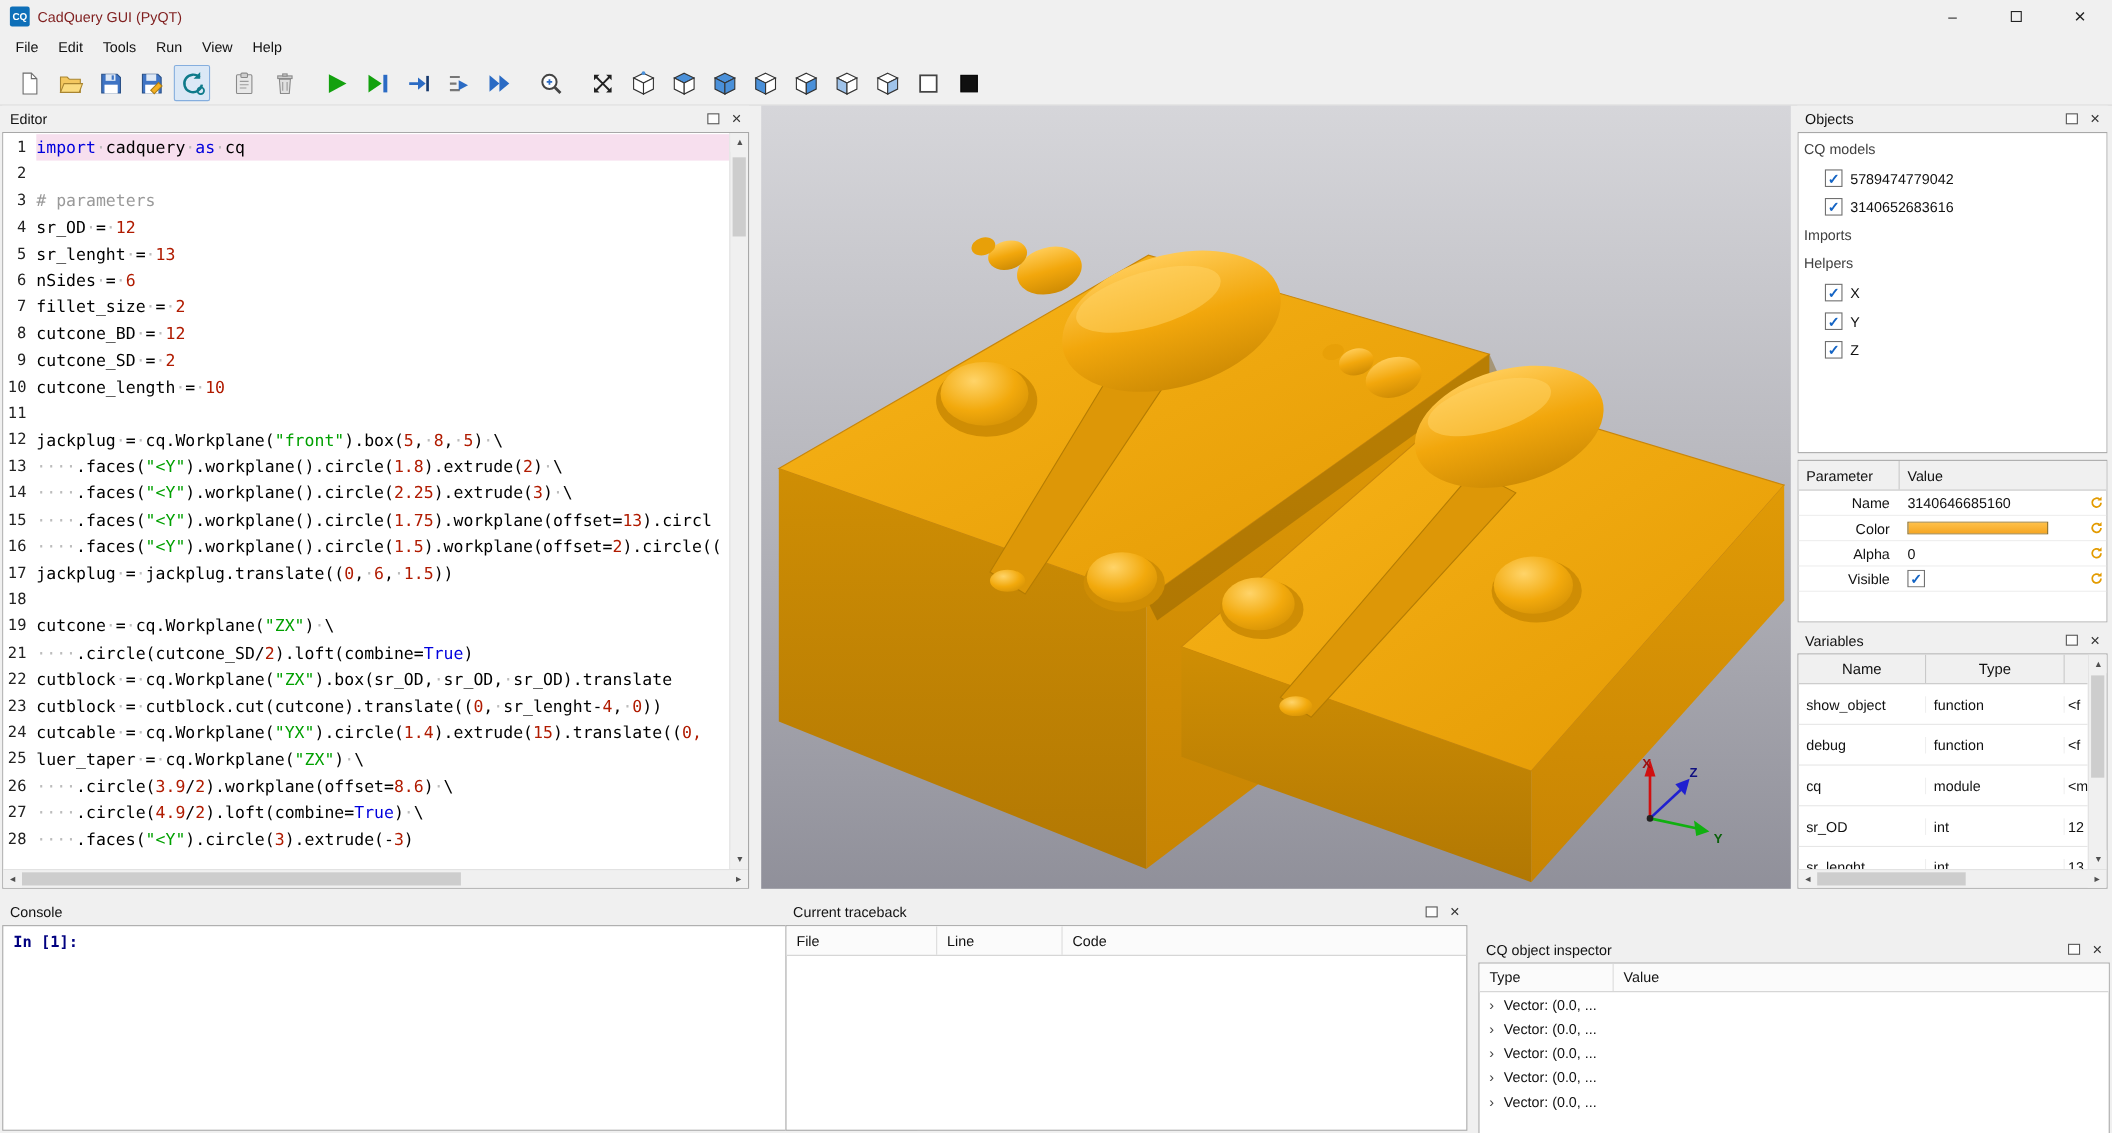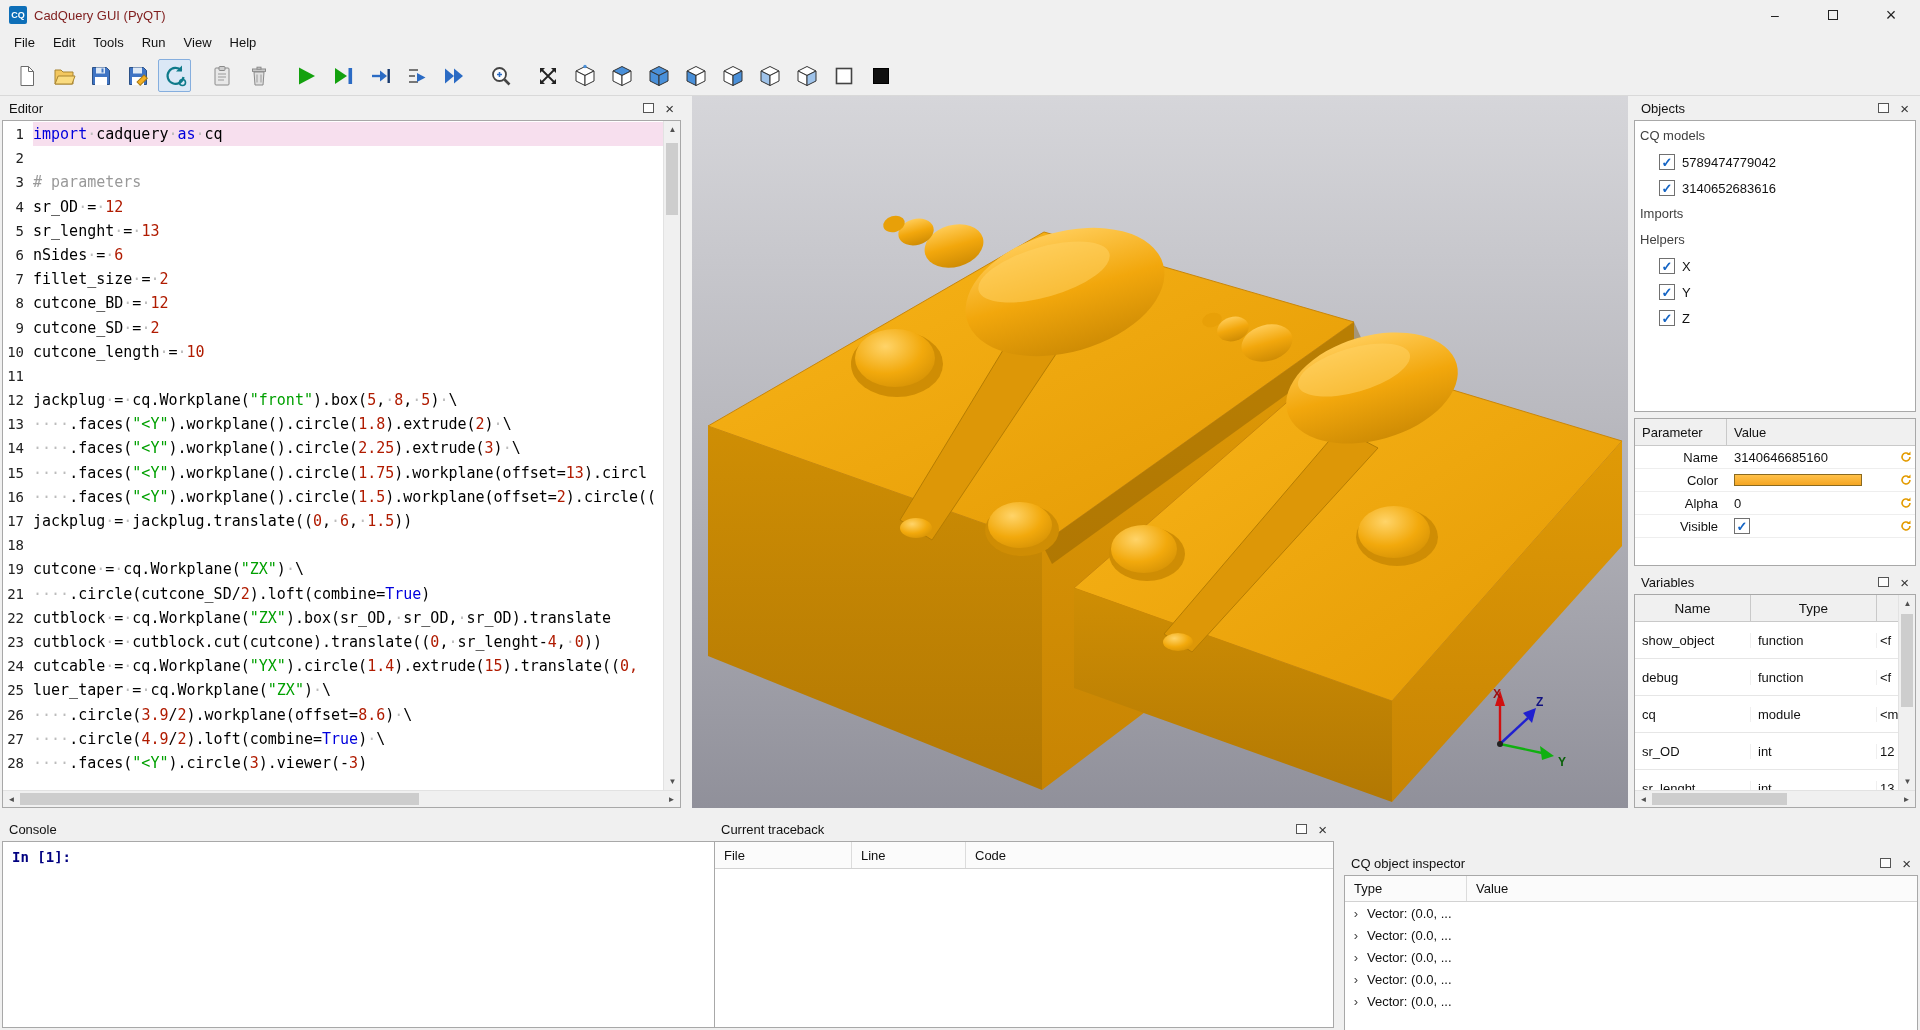--- a/index.html
+++ b/index.html
@@ -369,21 +369,21 @@
           <div class="line"><span class="ln">17</span><span class="code"><span class="tok-t">jackplug</span><span class="tok-w">·</span><span class="tok-t">=</span><span class="tok-w">·</span><span class="tok-t">jackplug.translate((</span><span class="tok-n">0</span><span class="tok-t">,</span><span class="tok-w">·</span><span class="tok-n">6</span><span class="tok-t">,</span><span class="tok-w">·</span><span class="tok-n">1.5</span><span class="tok-t">))</span></span></div>
           <div class="line"><span class="ln">18</span><span class="code"></span></div>
           <div class="line"><span class="ln">19</span><span class="code"><span class="tok-t">cutcone</span><span class="tok-w">·</span><span class="tok-t">=</span><span class="tok-w">·</span><span class="tok-t">cq.Workplane(</span><span class="tok-s">"ZX"</span><span class="tok-t">)</span><span class="tok-w">·</span><span class="tok-t">\</span></span></div>
           <div class="line"><span class="ln">21</span><span class="code"><span class="tok-w">····</span><span class="tok-t">.circle(cutcone_SD/</span><span class="tok-n">2</span><span class="tok-t">).loft(combine=</span><span class="tok-k">True</span><span class="tok-t">)</span></span></div>
           <div class="line"><span class="ln">22</span><span class="code"><span class="tok-t">cutblock</span><span class="tok-w">·</span><span class="tok-t">=</span><span class="tok-w">·</span><span class="tok-t">cq.Workplane(</span><span class="tok-s">"ZX"</span><span class="tok-t">).box(sr_OD,</span><span class="tok-w">·</span><span class="tok-t">sr_OD,</span><span class="tok-w">·</span><span class="tok-t">sr_OD).translate</span></span></div>
           <div class="line"><span class="ln">23</span><span class="code"><span class="tok-t">cutblock</span><span class="tok-w">·</span><span class="tok-t">=</span><span class="tok-w">·</span><span class="tok-t">cutblock.cut(cutcone).translate((</span><span class="tok-n">0</span><span class="tok-t">,</span><span class="tok-w">·</span><span class="tok-t">sr_lenght-</span><span class="tok-n">4</span><span class="tok-t">,</span><span class="tok-w">·</span><span class="tok-n">0</span><span class="tok-t">))</span></span></div>
           <div class="line"><span class="ln">24</span><span class="code"><span class="tok-t">cutcable</span><span class="tok-w">·</span><span class="tok-t">=</span><span class="tok-w">·</span><span class="tok-t">cq.Workplane(</span><span class="tok-s">"YX"</span><span class="tok-t">).circle(</span><span class="tok-n">1.4</span><span class="tok-t">).extrude(</span><span class="tok-n">15</span><span class="tok-t">).translate((</span><span class="tok-n">0,</span></span></div>
           <div class="line"><span class="ln">25</span><span class="code"><span class="tok-t">luer_taper</span><span class="tok-w">·</span><span class="tok-t">=</span><span class="tok-w">·</span><span class="tok-t">cq.Workplane(</span><span class="tok-s">"ZX"</span><span class="tok-t">)</span><span class="tok-w">·</span><span class="tok-t">\</span></span></div>
           <div class="line"><span class="ln">26</span><span class="code"><span class="tok-w">····</span><span class="tok-t">.circle(</span><span class="tok-n">3.9</span><span class="tok-t">/</span><span class="tok-n">2</span><span class="tok-t">).workplane(offset=</span><span class="tok-n">8.6</span><span class="tok-t">)</span><span class="tok-w">·</span><span class="tok-t">\</span></span></div>
           <div class="line"><span class="ln">27</span><span class="code"><span class="tok-w">····</span><span class="tok-t">.circle(</span><span class="tok-n">4.9</span><span class="tok-t">/</span><span class="tok-n">2</span><span class="tok-t">).loft(combine=</span><span class="tok-k">True</span><span class="tok-t">)</span><span class="tok-w">·</span><span class="tok-t">\</span></span></div>
-          <div class="line"><span class="ln">28</span><span class="code"><span class="tok-w">····</span><span class="tok-t">.faces(</span><span class="tok-s">"&lt;Y"</span><span class="tok-t">).circle(</span><span class="tok-n">3</span><span class="tok-t">).viewer(-</span><span class="tok-n">3</span><span class="tok-t">)</span></span></div>
+          <div class="line"><span class="ln">28</span><span class="code"><span class="tok-w">····</span><span class="tok-t">.faces(</span><span class="tok-s">"&lt;Y"</span><span class="tok-t">).circle(</span><span class="tok-n">3</span><span class="tok-t">).extrude(-</span><span class="tok-n">3</span><span class="tok-t">)</span></span></div>
         </div>
       <div class="vscroll">
         <button class="sb-arr">▲</button>
         <div class="sb-track">
             <div class="sb-thumb" style="top:5px;height:72px;"></div>
           </div>
         <button class="sb-arr">▼</button>
       </div>
     </div>
     <div class="hscroll">

